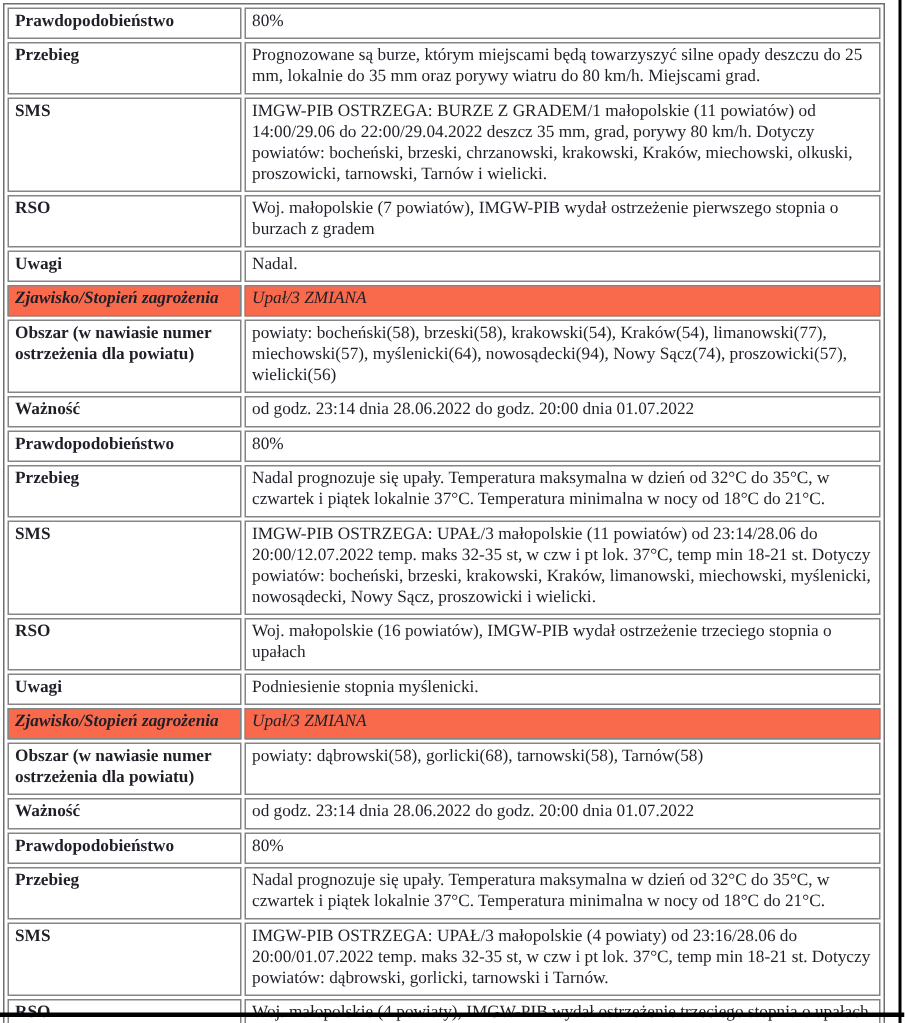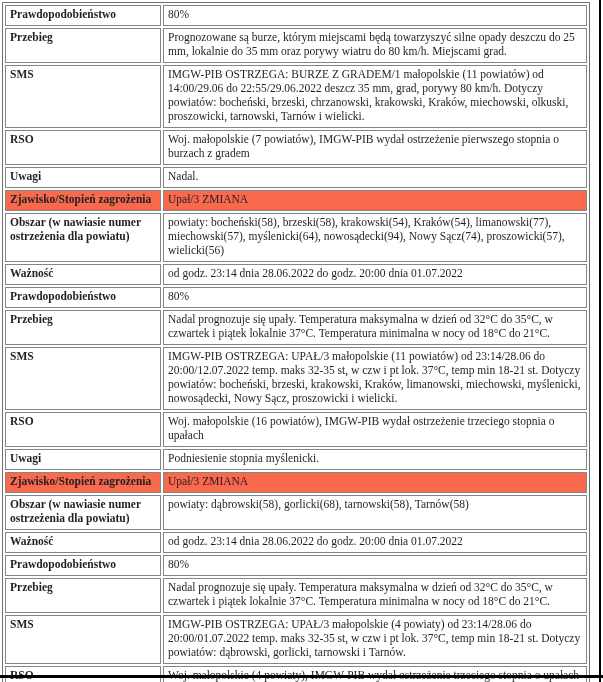--- a/index.html
+++ b/index.html
@@ -27,21 +27,21 @@
   td{
     border:1px solid var(--border);
     padding:1px 4px 4px 4px;
     font-size:11.5px;line-height:14px;
     color:var(--text);
     vertical-align:top;
     overflow:hidden;
     word-wrap:break-word;
   }
   td.label{width:146px;font-weight:bold;}
-  tr.hl td{background:var(--hl);}
+  tr.hl td{background:var(--hl);font-style:italic;}
   .right-edge{
     position:absolute;top:0;right:2px;width:2px;height:682px;
     background:var(--rule);
   }
   .bottom-rule{
     position:absolute;left:0;top:675px;width:603px;height:3px;
     background:var(--rule);
   }
 </style>
 </head>
@@ -53,21 +53,21 @@
         <tr>
           <td class="label">Prawdopodobieństwo</td>
           <td class="value">80%</td>
         </tr>
         <tr>
           <td class="label">Przebieg</td>
           <td class="value">Prognozowane są burze, którym miejscami będą towarzyszyć silne opady deszczu do 25 mm, lokalnie do 35 mm oraz porywy wiatru do 80 km/h. Miejscami grad.</td>
         </tr>
         <tr>
           <td class="label">SMS</td>
-          <td class="value">IMGW-PIB OSTRZEGA: BURZE Z GRADEM/1 małopolskie (11 powiatów) od 14:00/29.06 do 22:55/29.06.2022 deszcz 35 mm, grad, porywy 80 km/h. Dotyczy powiatów: bocheński, brzeski, chrzanowski, krakowski, Kraków, miechowski, olkuski, proszowicki, tarnowski, Tarnów i wielicki.</td>
+          <td class="value">IMGW-PIB OSTRZEGA: BURZE Z GRADEM/1 małopolskie (11 powiatów) od 14:00/29.06 do 22:00/29.04.2022 deszcz 35 mm, grad, porywy 80 km/h. Dotyczy powiatów: bocheński, brzeski, chrzanowski, krakowski, Kraków, miechowski, olkuski, proszowicki, tarnowski, Tarnów i wielicki.</td>
         </tr>
         <tr>
           <td class="label">RSO</td>
           <td class="value">Woj. małopolskie (7 powiatów), IMGW-PIB wydał ostrzeżenie pierwszego stopnia o burzach z gradem</td>
         </tr>
         <tr>
           <td class="label">Uwagi</td>
           <td class="value">Nadal.</td>
         </tr>
         <tr class="hl">
@@ -117,21 +117,21 @@
         <tr>
           <td class="label">Prawdopodobieństwo</td>
           <td class="value">80%</td>
         </tr>
         <tr>
           <td class="label">Przebieg</td>
           <td class="value">Nadal prognozuje się upały. Temperatura maksymalna w dzień od 32°C do 35°C, w czwartek i piątek lokalnie 37°C. Temperatura minimalna w nocy od 18°C do 21°C.</td>
         </tr>
         <tr>
           <td class="label">SMS</td>
-          <td class="value">IMGW-PIB OSTRZEGA: UPAŁ/3 małopolskie (4 powiaty) od 23:14/28.06 do 20:00/01.07.2022 temp. maks 32-35 st, w czw i pt lok. 37°C, temp min 18-21 st. Dotyczy powiatów: dąbrowski, gorlicki, tarnowski i Tarnów.</td>
+          <td class="value">IMGW-PIB OSTRZEGA: UPAŁ/3 małopolskie (4 powiaty) od 23:16/28.06 do 20:00/01.07.2022 temp. maks 32-35 st, w czw i pt lok. 37°C, temp min 18-21 st. Dotyczy powiatów: dąbrowski, gorlicki, tarnowski i Tarnów.</td>
         </tr>
         <tr>
           <td class="label">RSO</td>
           <td class="value">Woj. małopolskie (4 powiaty), IMGW-PIB wydał ostrzeżenie trzeciego stopnia o upałach</td>
         </tr>
       </tbody>
   </table>
   <div class="right-edge"></div>
   <div class="bottom-rule"></div>
 </div>

